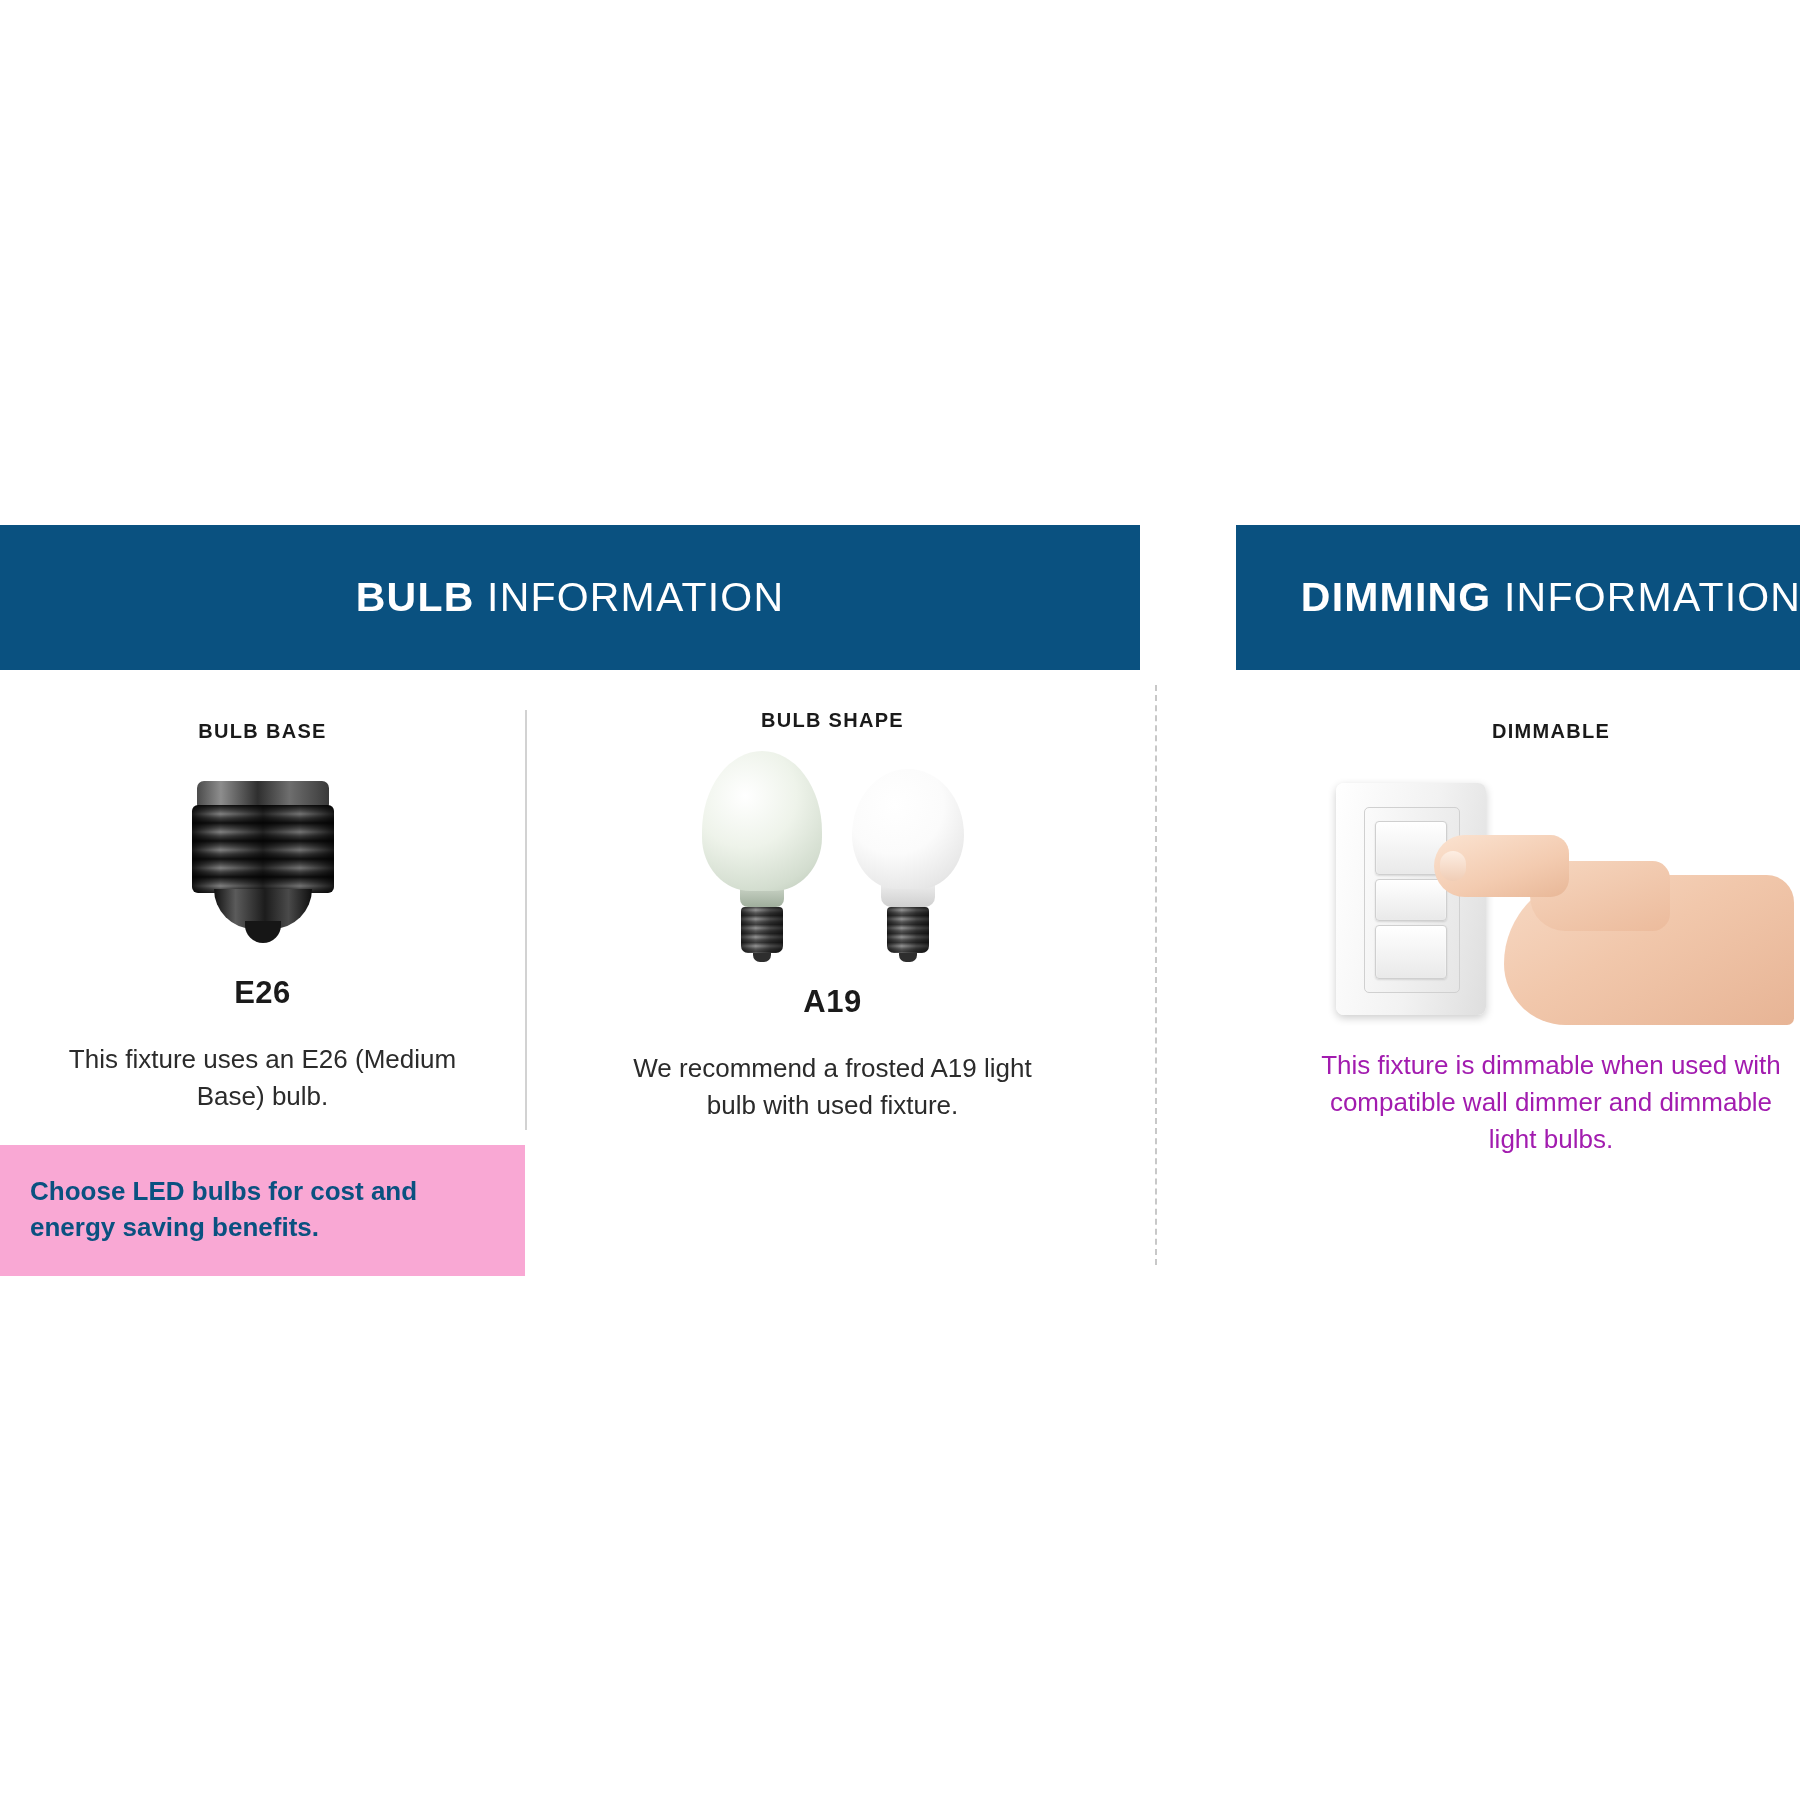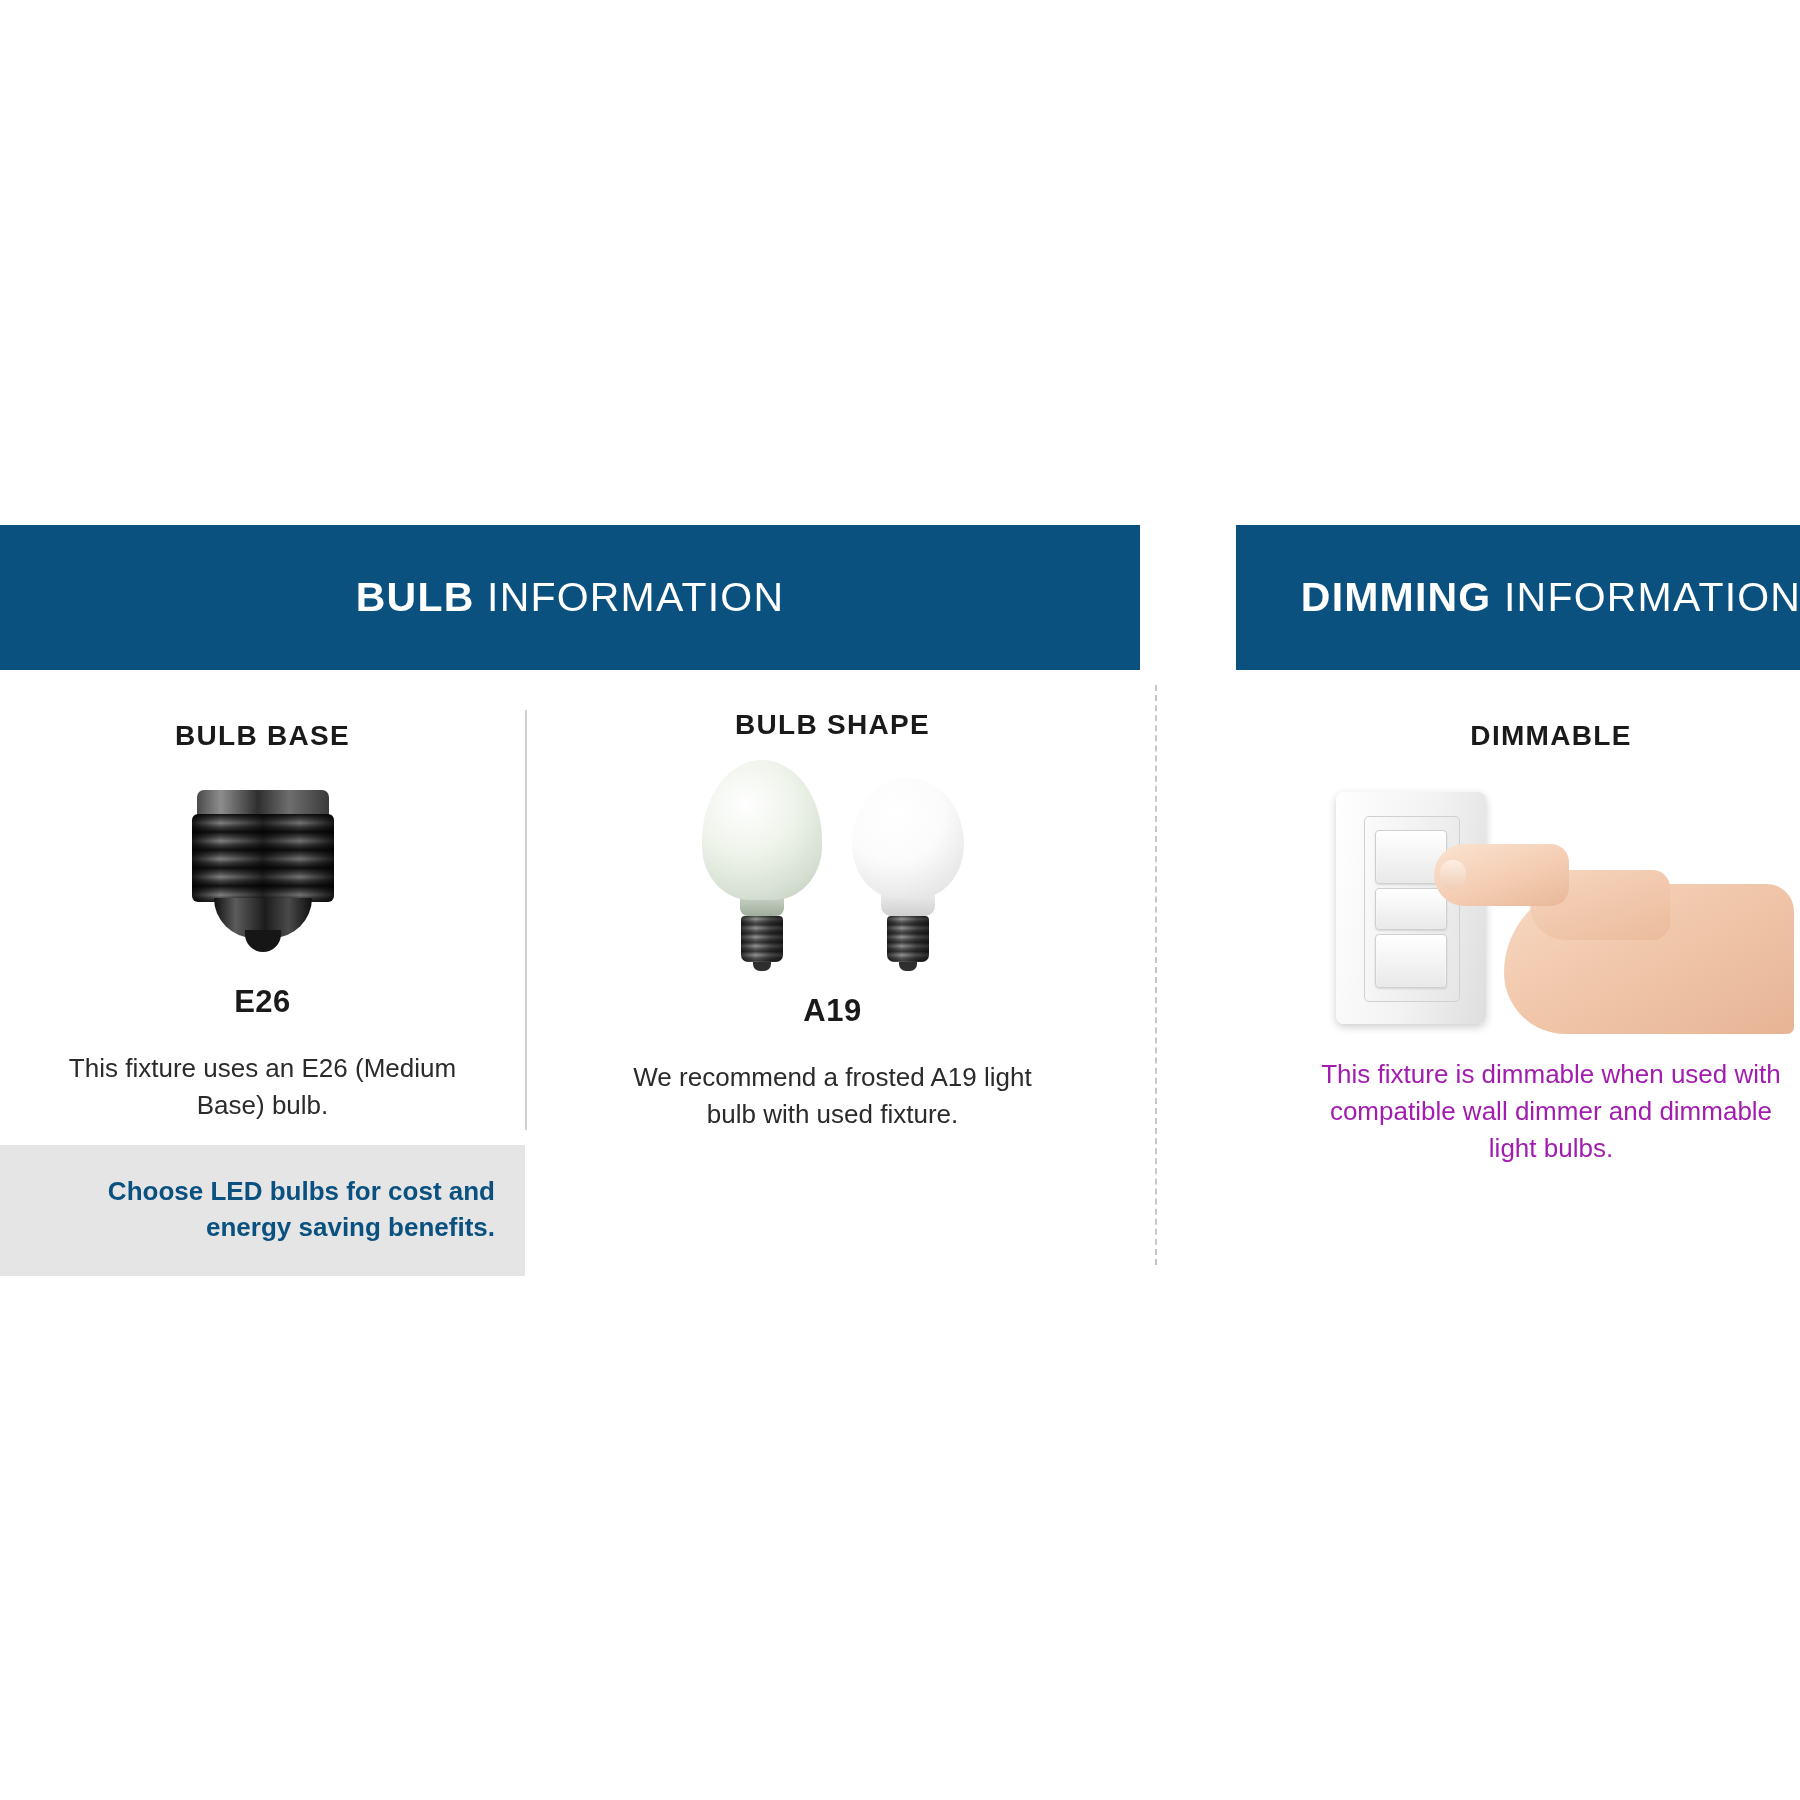--- a/index.html
+++ b/index.html
@@ -84,21 +84,21 @@
   .col-sep {
     position: absolute;
     left: 525px;
     top: 710px;
     width: 0;
     height: 420px;
     border-left: 2px solid #d2d2d2;
   }
 
   .sub-title {
-    font-size: 28px;
+    font-size: 20px;
     font-weight: bold;
     letter-spacing: 1.3px;
     color: #1a1a1a;
     margin: 0 0 30px 0;
   }
 
   .spec-value {
     font-size: 31px;
     font-weight: bold;
     color: #1a1a1a;
@@ -226,24 +226,24 @@
     background: #2e2e2e;
     border-radius: 0 0 7px 7px;
   }
 
   
   .callout {
     position: absolute;
     left: 0;
     top: 1145px;
     width: 525px;
-    background: #e5e5e5;
+    background: #f9a8d4;
     padding: 28px 30px 30px;
     box-sizing: border-box;
-    text-align: right;
+    text-align: left;
   }
   .callout p {
     margin: 0;
     color: #0a5180;
     font-size: 26px;
     font-weight: bold;
     line-height: 1.4;
   }
 
   

